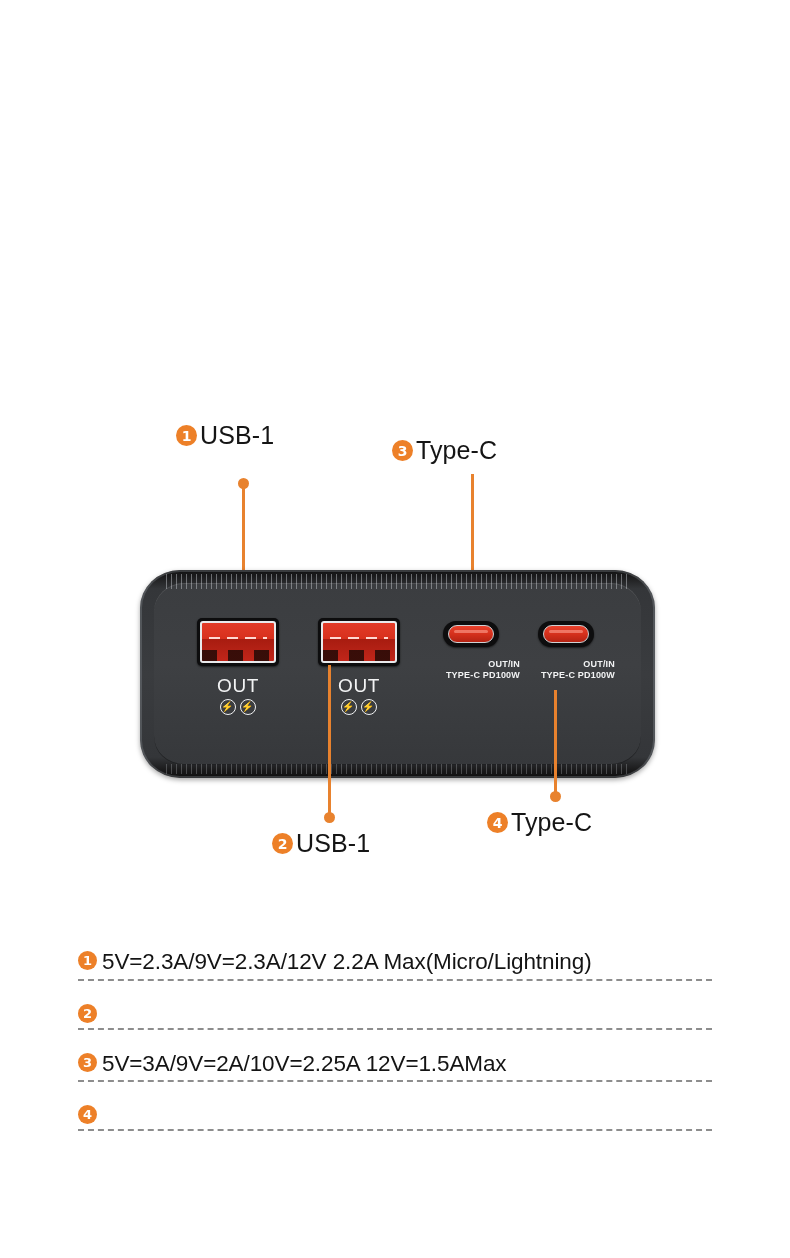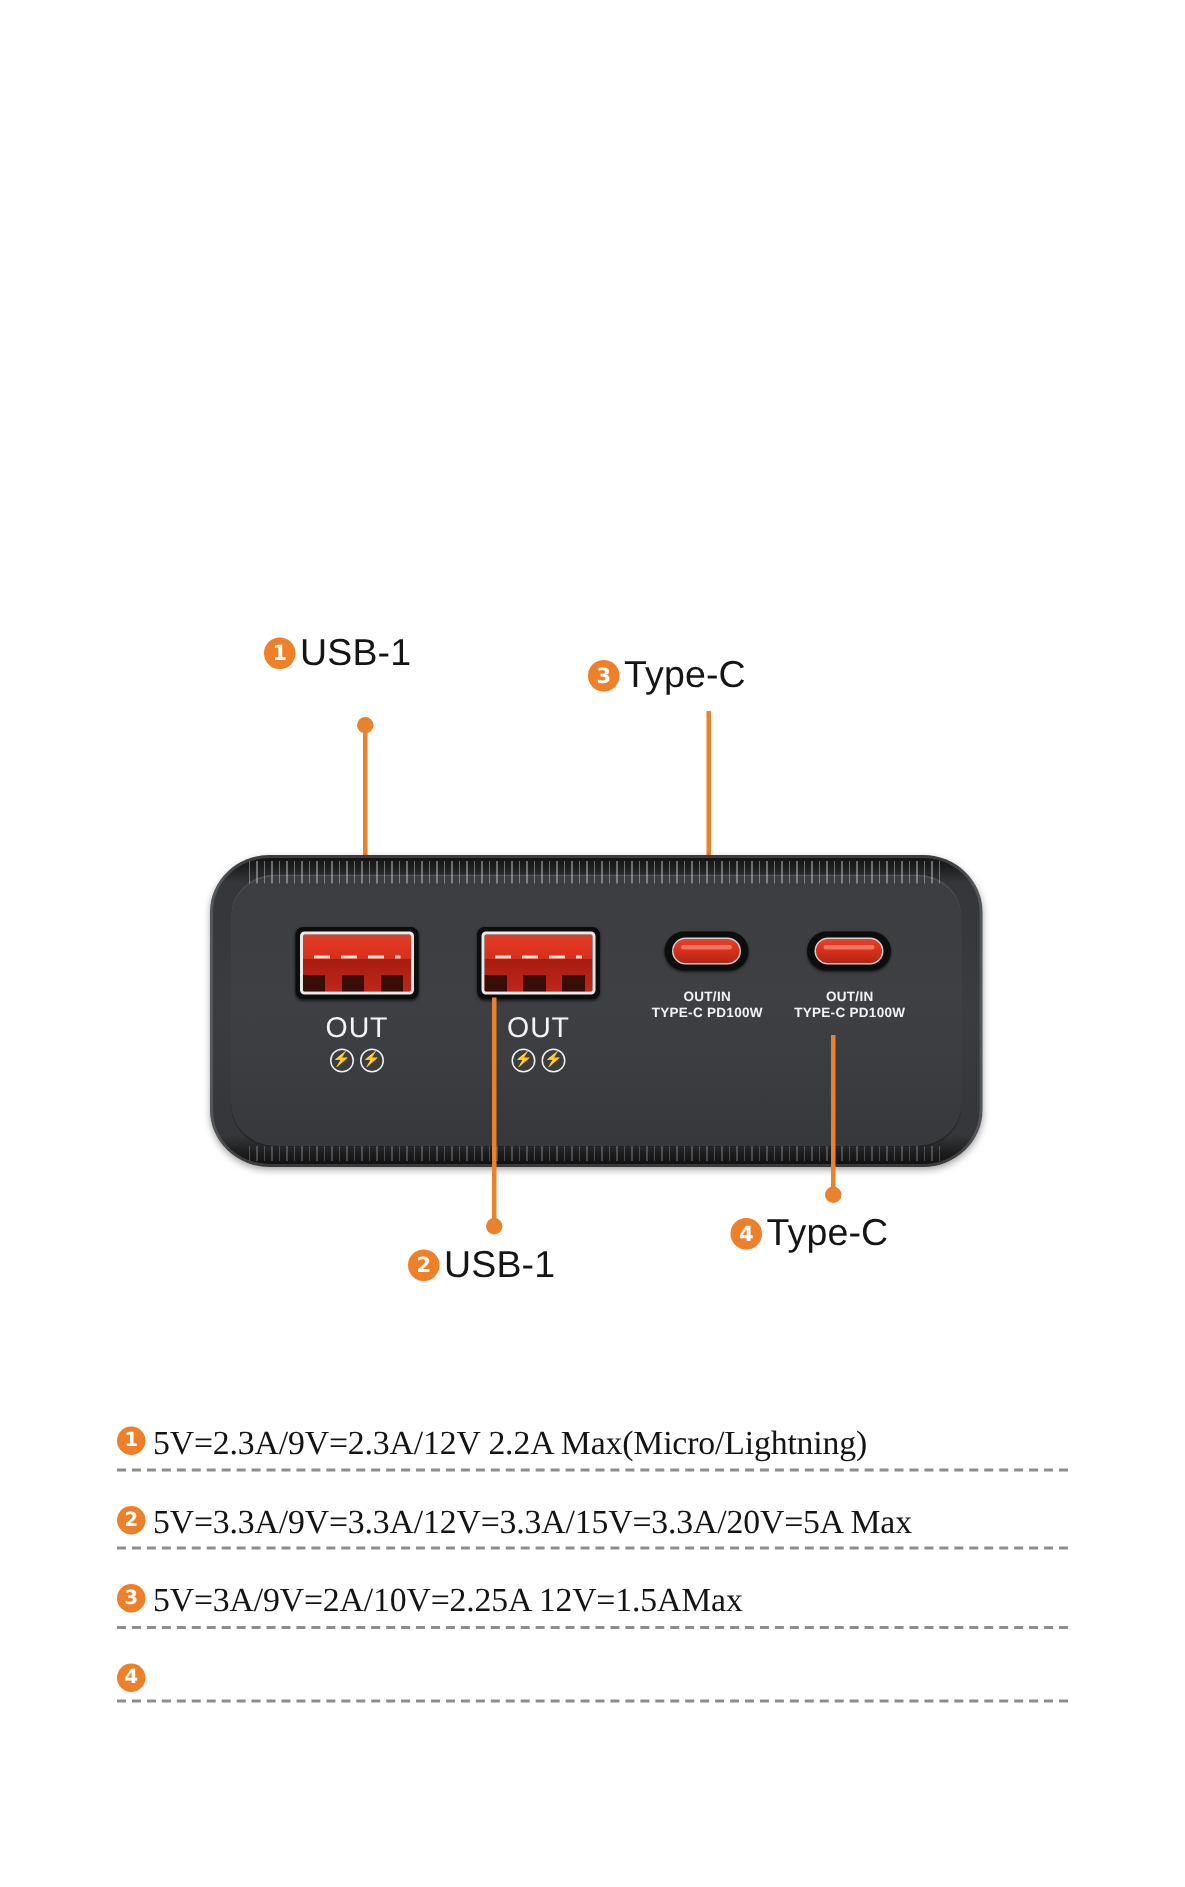--- a/index.html
+++ b/index.html
@@ -121,36 +121,36 @@
     width:100%; height:100%; border-radius:9px;
     border:1.5px solid #cfd1d4;
     background:linear-gradient(180deg,#e8412c 0%,#d5301c 50%,#b42313 100%);
     position:relative;
   }
   .typec-inner::after{
     content:""; position:absolute; left:5px; right:5px; top:3.5px; height:3px;
     border-radius:2px; background:rgba(255,170,155,.55);
   }
   .tclabel {
-    position:absolute; text-align:center; color:#f2f3f4;
+    position:absolute; text-align:right; color:#f2f3f4;
     font-family:"Liberation Sans", sans-serif;
     font-size:9px; font-weight:700; line-height:1.25; letter-spacing:.2px;
     white-space:nowrap;
   }
 
   
   #specs { position:absolute; left:78px; top:950px; width:634px; }
   .specrow {
     display:flex; align-items:flex-start; gap:5px;
     border-bottom:2px dashed #8d8d8d;
     padding-bottom:5px; margin-bottom:22px;
   }
   .spectext {
     font-size:22.5px; color:#141414; line-height:1.05;
-    font-family:Liberation Serif, serif;
+    font-family:Liberation Sans, sans-serif;
     white-space:nowrap; letter-spacing:-.1px;
   }
   .specrow .badge { margin-top:1px; }
 </style>
 </head>
 <body>
 
 <div id="page">
 
   <div class="callout" style="left:176px; top:421px;">
@@ -236,21 +236,20 @@
 
   <div id="specs">
 
     <div class="specrow">
       <span class="badge sm">1</span>
       <span class="spectext">5V=2.3A/9V=2.3A/12V  2.2A Max(Micro/Lightning)</span>
     </div>
 
     <div class="specrow">
       <span class="badge sm">2</span>
-      <span class="spectext">5V=3.3A/9V=3.3A/12V=3.3A/15V=3.3A/20V=5A Max</span>
     </div>
 
     <div class="specrow">
       <span class="badge sm">3</span>
       <span class="spectext">5V=3A/9V=2A/10V=2.25A  12V=1.5AMax</span>
     </div>
 
     <div class="specrow">
       <span class="badge sm">4</span>
     </div>

